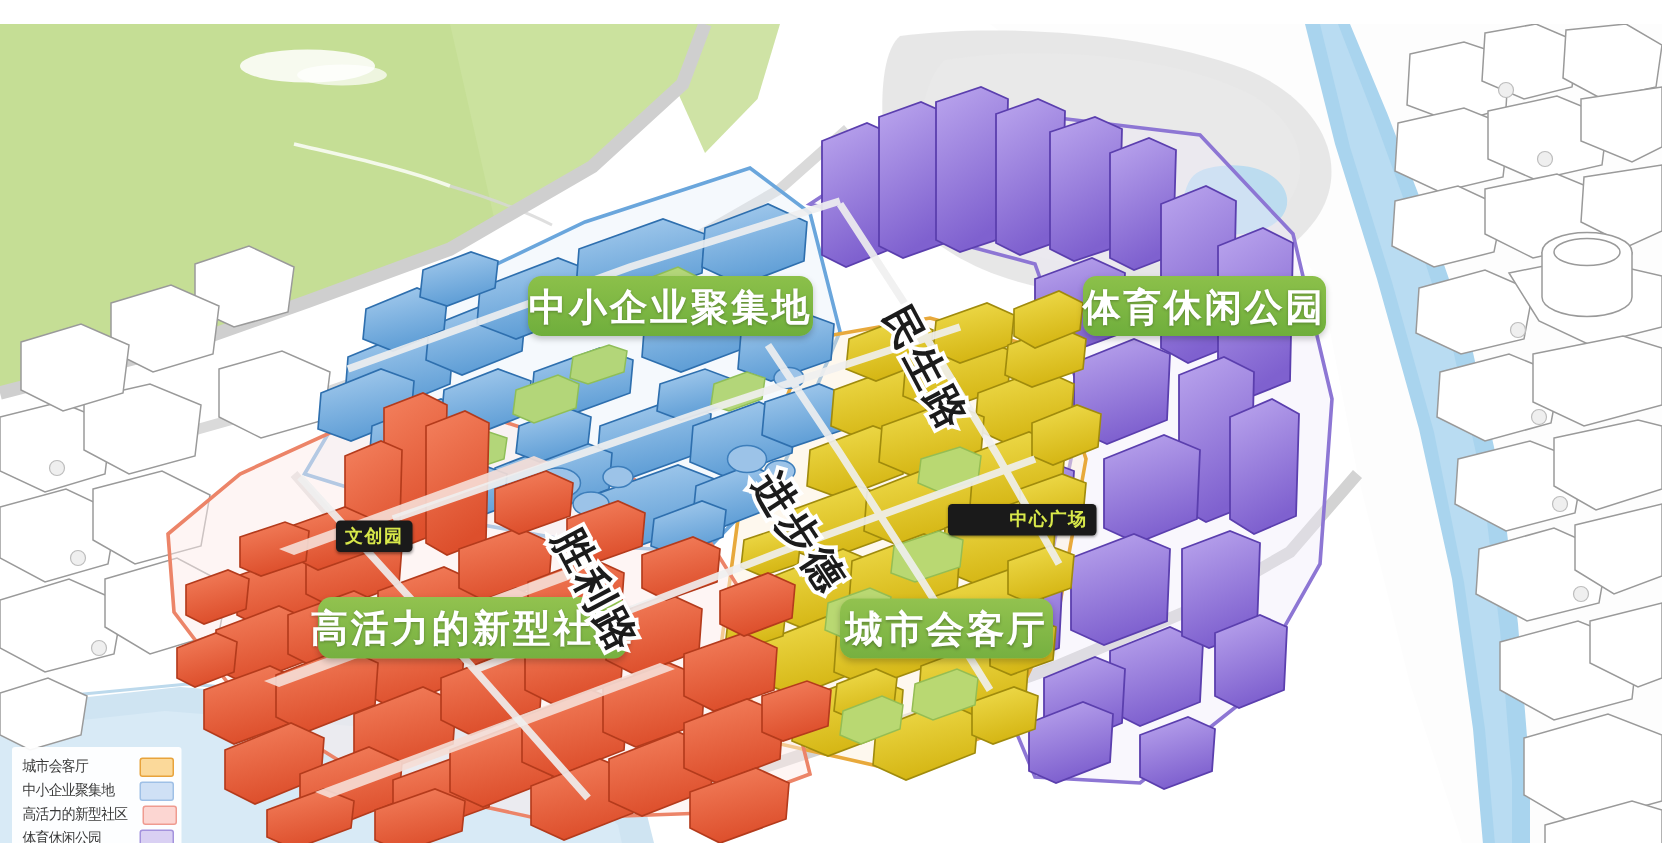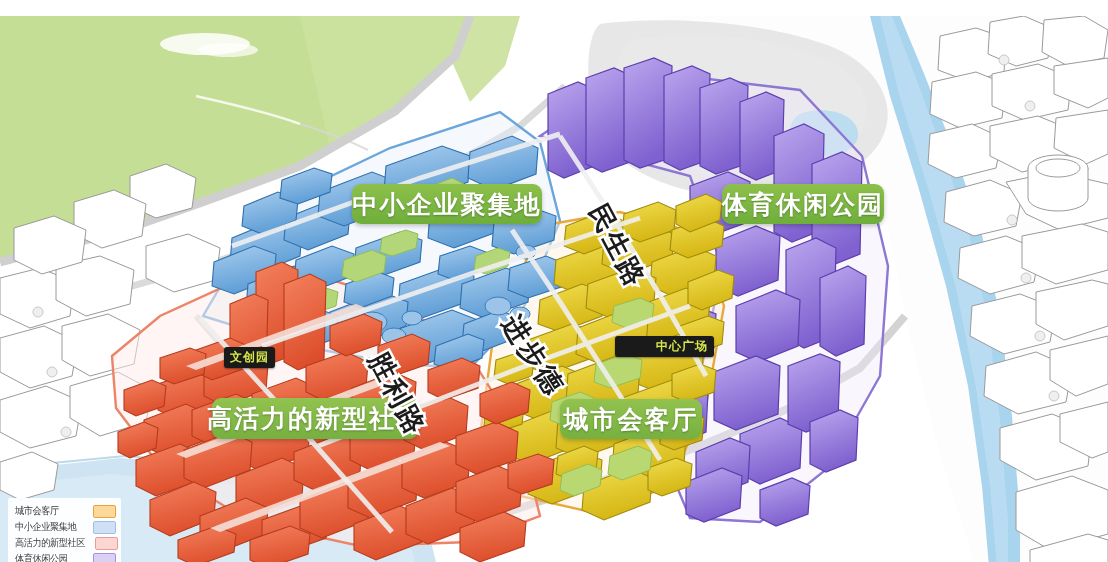--- a/index.html
+++ b/index.html
@@ -418,21 +418,21 @@
   </div>
 
   <div class="road" style="left:392px;top:330px;transform:rotate(62deg);transform-origin:left top;">
     <span>胜利路</span>
   </div>
 
   <div class="badge" style="left:224px;top:331px;">
     <span>文创园</span>
   </div>
 
-  <div class="badge" style="left:615px;top:320px;padding-left:41px;">
+  <div class="badge" style="left:632px;top:320px;padding-left:41px;">
     <span>中心广场</span>
   </div>
 
   <div id="legend">
     <div class="row">
       <span class="lbl">城市会客厅</span>
       <span class="sw s0"></span>
     </div>
     <div class="row">
       <span class="lbl">中小企业聚集地</span>

